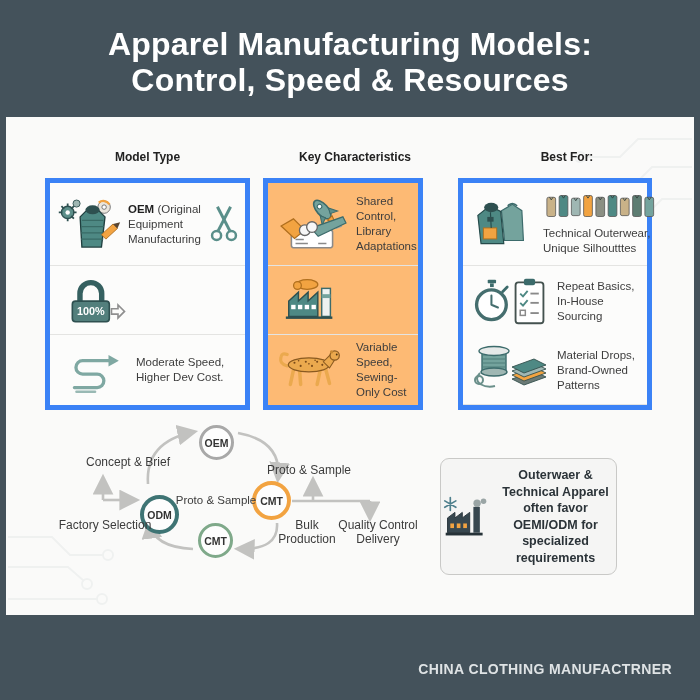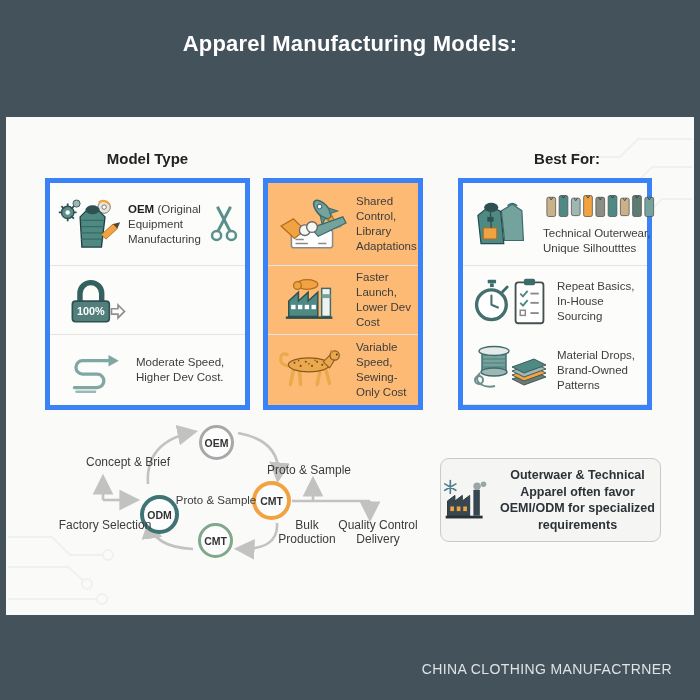--- a/index.html
+++ b/index.html
@@ -1,31 +1,31 @@
 <!DOCTYPE html>
 <html><head>
 <meta charset="utf-8">
 <style>
   * { margin:0; padding:0; box-sizing:border-box; }
   body { font-family:"Liberation Sans", sans-serif; }
   .page { position:relative; width:700px; height:700px; background:#44525B; overflow:hidden; }
 
   
   .header-title { position:absolute; top:26px; left:0; width:700px; text-align:center;
-    color:#fff; font-weight:bold; font-size:22px; line-height:36px; letter-spacing:.2px; }
+    color:#fff; font-weight:bold; font-size:32px; line-height:36px; letter-spacing:.2px; }
 
   
   .content { position:absolute; left:6px; top:117px; width:688px; height:498px; background:#fafaf9; }
 
   
   .deco { position:absolute; opacity:.55; }
 
   
   .col-header { position:absolute; top:150px; height:22px; text-align:center;
-    font-weight:bold; font-size:15px; color:#222; }
+    font-weight:bold; font-size:12px; color:#222; }
   .col-header.c1 { left:45px;  width:205px; }
   .col-header.c2 { left:263px; width:184px; }
   .col-header.c3 { left:470px; width:194px; }
 
   
   .card { position:absolute; top:178px; height:232px; background:#fcfcfb;
     border:5px solid #3b82f6; display:flex; flex-direction:column; }
   .card.c1 { left:45px;  width:205px; }
   .card.c2 { left:263px; width:160px; background:#fdba74; }
   .card.c3 { left:458px; width:194px; }
@@ -44,37 +44,38 @@
   .flow svg.wires { position:absolute; left:0; top:0; }
   .node { position:absolute; background:#fdfdfd; border-radius:50%; display:flex;
     align-items:center; justify-content:center; font-weight:bold; color:#333; }
   .node.oem { left:159px; top:5px;  width:35px; height:35px; border:3.5px solid #A8A8A8; font-size:10.5px; }
   .node.odm { left:100px; top:75px; width:39px; height:39px; border:4px solid #3E7474; font-size:10.5px; }
   .node.cmt-r { left:212px; top:61px; width:39px; height:39px; border:4px solid #F2A341; font-size:10.5px; }
   .node.cmt-b { left:158px; top:103px; width:35px; height:35px; border:3.5px solid #7FA98A; font-size:10.5px; }
   .flow-label { position:absolute; font-size:12px; color:#3c3c3c; text-align:center; line-height:1.2; }
 
   
-  .callout { position:absolute; left:440px; top:458px; width:221px; min-height:80px;
+  .callout { position:absolute; left:440px; top:458px; width:177px; min-height:80px;
     background:#f5f5f4; border:1.5px solid #c9c9c7; border-radius:9px;
     display:flex; align-items:center; padding:8px 1px; }
   .callout-text { flex:1; font-size:12.5px; font-weight:bold; color:#2b3338;
     text-align:center; line-height:1.32; }
 
   
   .footer-brand { position:absolute; top:661px; right:28px; font-size:14px;
-    color:#dfe3e5; letter-spacing:.4px; font-weight:400; }
+    color:#dfe3e5; letter-spacing:.4px; font-weight:700; }
 </style>
 </head>
 <body>
 
 <div class="page">
 
   <div class="header-title">
     <div>Apparel Manufacturing Models:</div>
+    <div>Control, Speed &amp; Resources</div>
   </div>
 
   <div class="content">
 
     <svg class="deco" style="right:2px; top:4px;" width="150" height="110" viewBox="0 0 150 110">
       <g fill="none" stroke="#e7eaea" stroke-width="2">
         <path d="M150,18 H96 L78,36 H40"></path>
           <circle cx="38" cy="36" r="5"></circle>
         <path d="M150,46 H110 L92,64"></path>
           <circle cx="90" cy="66" r="5"></circle>
@@ -89,20 +90,21 @@
         <path d="M0,52 H60 L76,66"></path>
           <circle cx="79" cy="69" r="5"></circle>
         <path d="M0,84 H90"></path>
           <circle cx="94" cy="84" r="5"></circle>
       </g>
     </svg>
 
   </div>
 
   <div class="col-header c1">Model Type</div>
+  <div class="col-header c2">Key Characteristics</div>
   <div class="col-header c3">Best For:</div>
 
   <div class="card c1">
     <div class="row h1">
       <span class="icon-box">
         <svg width="64" height="56" viewBox="0 0 72 60">
           <circle cx="12" cy="17" r="7" fill="#5D8F8A" stroke="#2E5050" stroke-width="1.5"></circle>
           <g stroke="#2E5050" stroke-width="2">
               <path d="M12,7 v4 M12,23 v4 M2,17 h4 M18,17 h4 M5,10 l3,3 M16,21 l3,3 M19,10 l-3,3"></path>
             </g>
@@ -186,21 +188,20 @@
           <polygon points="8,42 8,26 18,17 18,26 28,17 28,26 38,17 38,42" fill="#4E8984" stroke="#2E5050" stroke-width="1.5"></polygon>
           <g fill="#ffffff">
               <rect x="10.5" y="30" width="4.5" height="4.5"></rect>
               <rect x="17.5" y="30" width="4.5" height="4.5"></rect>
               <rect x="24.5" y="30" width="4.5" height="4.5"></rect>
               <rect x="31.5" y="30" width="4.5" height="4.5"></rect>
             </g>
           <rect x="5" y="42" width="48" height="2.5" fill="#2E5050"></rect>
         </svg>
       </span>
-      <span class="cell-text">Faster Launch, Lower Dev Cost</span>
     </div>
     <div class="row h3">
       <span class="icon-box" style="width:74px">
         <svg width="68" height="44" viewBox="0 0 66 42">
           <path d="M9,17 Q1,15 3,8 Q4,4 9,6" fill="none" stroke="#EBA94E" stroke-width="3" stroke-linecap="round"></path>
           <g stroke="#EBA94E" stroke-width="3.4" stroke-linecap="round">
             <path d="M15,21 L12,35"></path>
               <path d="M21,22 L22,35"></path>
               <path d="M41,21 L38,35"></path>
               <path d="M46,19 L50,34"></path>

